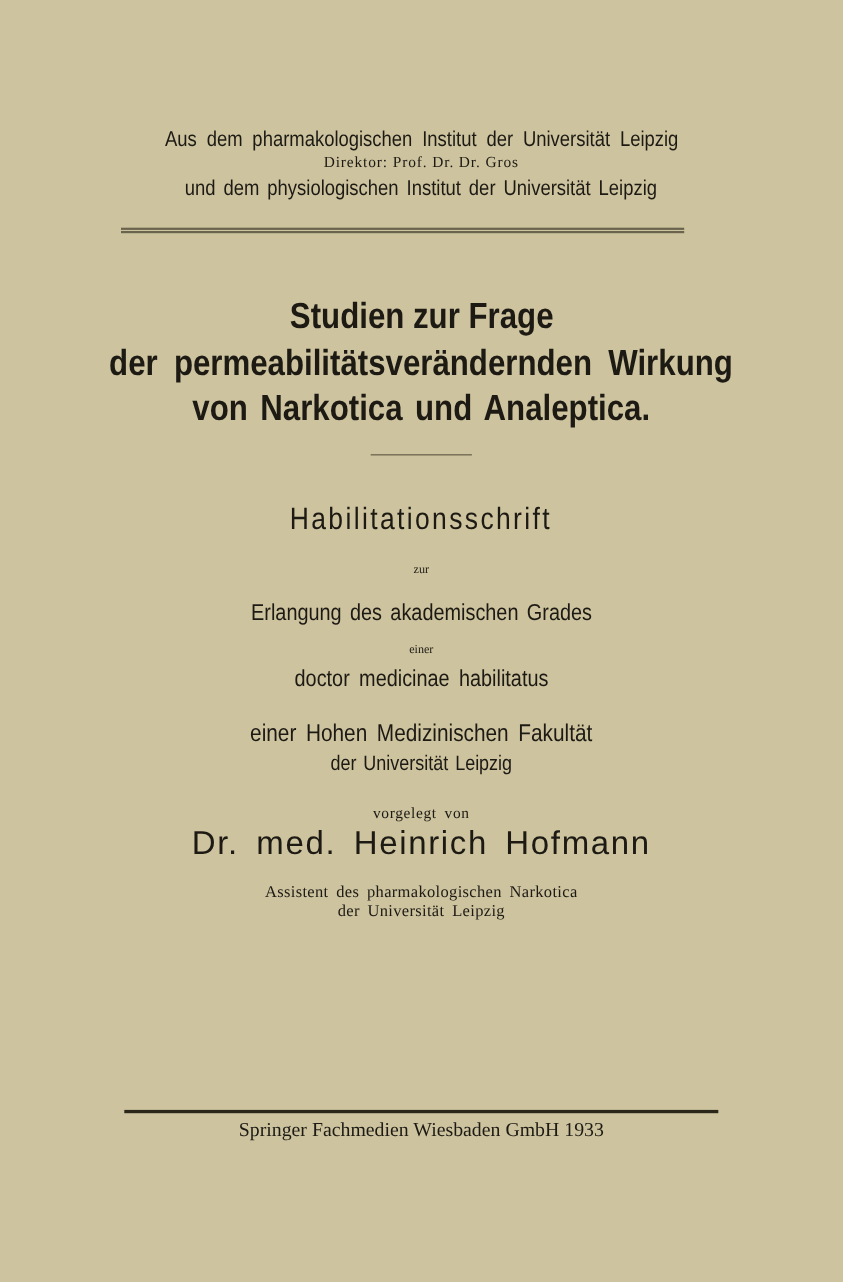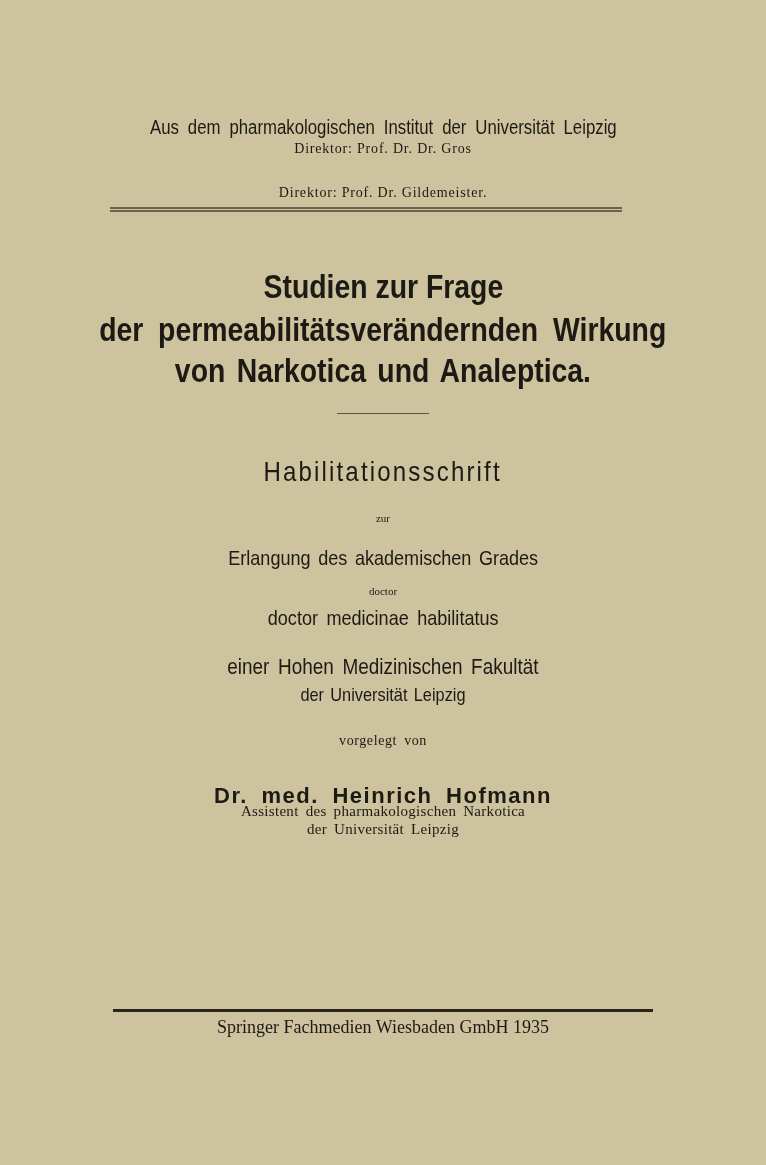--- a/index.html
+++ b/index.html
@@ -32,51 +32,51 @@
   .short-rule { position: absolute; left: 337px; width: 92px; top: 413px; height: 1px; background: #5a5340; }
 
   .habil { top: 456px; font-size: 28px; letter-spacing: 2.5px; }
   .zur { top: 512px; font-size: 11px; }
   .erl { top: 546px; font-size: 21px; word-spacing: 3px; }
   .eines { top: 585px; font-size: 11px; }
   .doctor { top: 606px; font-size: 21px; word-spacing: 4px; }
   .einer { top: 654px; font-size: 22px; word-spacing: 4px; }
   .leip { top: 684px; font-size: 19px; word-spacing: 2px; }
   .vorg { top: 733px; font-size: 14px; letter-spacing: 0.6px; word-spacing: 3px; }
-  .author { top: 783px; font-size: 22px; font-weight: bold; letter-spacing: 1.5px; word-spacing: 6px; }
+  .author { top: 750px; font-size: 30px; font-weight: normal; letter-spacing: 1.5px; word-spacing: 6px; }
   .assist { top: 803px; font-size: 15px; letter-spacing: 0.3px; word-spacing: 3px; }
   .assist2 { top: 821px; font-size: 15px; letter-spacing: 0.3px; word-spacing: 3px; }
 
   .bottom-rule { position: absolute; left: 113px; width: 540px; top: 1009px; height: 3px; background: #2a2619; }
   .publisher { top: 1017px; font-size: 18px; }
 </style>
 </head>
 <body>
 
 <div class="page">
   <div class="line sans l-aus"><span class="cond">Aus dem pharmakologischen Institut der Universität Leipzig</span></div>
   <div class="line serif l-dir1">Direktor: Prof. Dr. Dr. Gros</div>
-  <div class="line serif l-dir2">Direktor: Prof. Dr. Gildemeister.</div>
+  <div class="line sans l-und"><span class="cond">und dem physiologischen Institut der Universität Leipzig</span></div>
 
   <div class="double-rule"></div>
 
   <div class="line sans title t1"><span class="cond">Studien zur Frage</span></div>
   <div class="line sans title t2"><span class="cond">der permeabilitätsverändernden Wirkung</span></div>
   <div class="line sans title t3"><span class="cond">von Narkotica und Analeptica.</span></div>
 
   <div class="short-rule"></div>
 
   <div class="line sans habil"><span class="cond">Habilitationsschrift</span></div>
   <div class="line serif zur">zur</div>
   <div class="line sans erl"><span class="cond">Erlangung des akademischen Grades</span></div>
-  <div class="line serif eines">doctor</div>
+  <div class="line serif eines">einer</div>
   <div class="line sans doctor"><span class="cond">doctor medicinae habilitatus</span></div>
   <div class="line sans einer"><span class="cond">einer Hohen Medizinischen Fakultät</span></div>
   <div class="line sans leip"><span class="cond">der Universität Leipzig</span></div>
   <div class="line serif vorg">vorgelegt von</div>
 
   <div class="line sans author">Dr. med. Heinrich Hofmann</div>
   <div class="line serif assist">Assistent des pharmakologischen Narkotica</div>
   <div class="line serif assist2">der Universität Leipzig</div>
 
   <div class="bottom-rule"></div>
-  <div class="line serif publisher">Springer Fachmedien Wiesbaden GmbH 1935</div>
+  <div class="line serif publisher">Springer Fachmedien Wiesbaden GmbH 1933</div>
 </div>
 
 </body></html>

